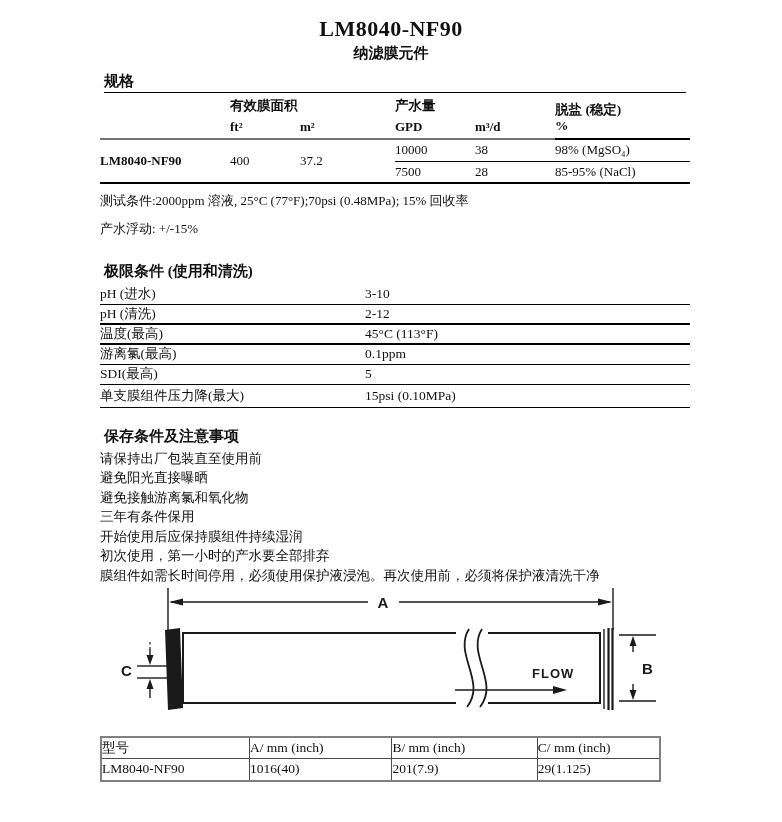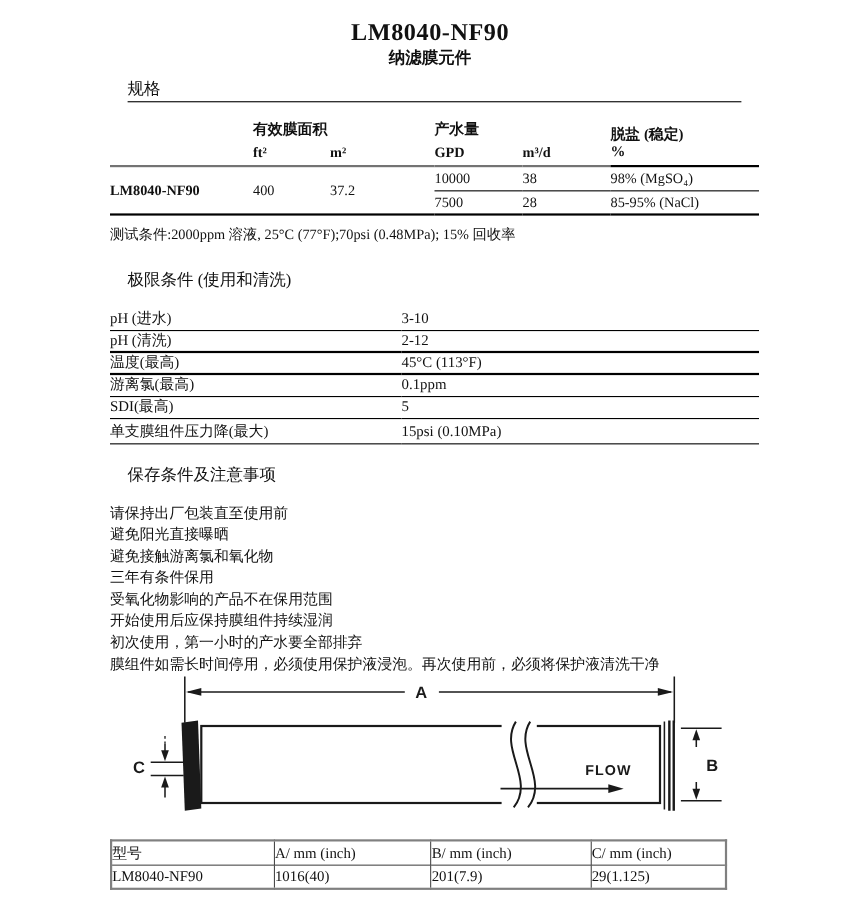--- a/index.html
+++ b/index.html
@@ -7,21 +7,21 @@
   body {
     width:782px; height:822px; background:#ffffff; overflow:hidden;
     font-family:"Liberation Serif","DejaVu Serif",serif; color:#111111;
   }
   .doc-header { padding-top:16px; text-align:center; }
   .doc-title { font-size:22px; font-weight:700; line-height:26px; letter-spacing:.5px; }
   .doc-subtitle { font-size:15px; font-weight:700; line-height:18px; margin-top:2px; }
 
   .content { margin-left:100px; margin-right:92px; }
 
-  .section-heading { font-size:15px; font-weight:400; line-height:17px; margin:16px; }
+  .section-heading { font-size:15px; font-weight:700; line-height:17px; margin:4px; }
   #spec-heading { margin-top:11px; padding-bottom:2px; border-bottom:1px solid #000; }
 
   .spec-table { width:100%; border-collapse:collapse; border-bottom:2px solid #000;
                 table-layout:fixed; font-size:13px; }
   .spec-table td { padding:0; text-align:left; }
   .grp-row td { height:18px; font-weight:700; font-size:13.5px; vertical-align:bottom; }
   .sub-row td { height:24px; font-weight:700; vertical-align:middle; border-bottom:2px solid #737373; }
   .rej-head { font-weight:700; vertical-align:middle !important; line-height:16px;
               border-bottom:2px solid #000; }
   .data-row td { height:22px; vertical-align:middle; }
@@ -99,20 +99,21 @@
         <td class="mid">98% (MgSO₄)</td>
       </tr>
       <tr class="data-row">
         <td>7500</td>
         <td>28</td>
         <td>85-95% (NaCl)</td>
       </tr>
     </tbody>
   </table>
   <div class="note" id="note-test">测试条件:2000ppm 溶液, 25°C (77°F);70psi (0.48MPa); 15% 回收率</div>
+  <div class="note" id="note-flux">产水浮动: +/-15%</div>
 
   <h2 class="section-heading" id="limits-heading">极限条件 (使用和清洗)</h2>
   <table class="limits-table">
     <colgroup>
         <col style="width:265px">
         <col style="width:325px">
       </colgroup>
     <tbody>
       <tr>
         <td>pH (进水)</td>
@@ -140,21 +141,20 @@
       </tr>
     </tbody>
   </table>
 
   <h2 class="section-heading" id="storage-heading">保存条件及注意事项</h2>
   <div class="storage-lines">
     <p>请保持出厂包装直至使用前</p>
     <p>避免阳光直接曝晒</p>
     <p>避免接触游离氯和氧化物</p>
     <p>三年有条件保用</p>
-    <p>受氧化物影响的产品不在保用范围</p>
     <p>开始使用后应保持膜组件持续湿润</p>
     <p>初次使用，第一小时的产水要全部排弃</p>
     <p>膜组件如需长时间停用，必须使用保护液浸泡。再次使用前，必须将保护液清洗干净</p>
   </div>
 
   <svg class="diagram" width="565" height="135" viewBox="0 0 565 135">
     <g stroke="#1a1a1a">
       <line x1="63" y1="2" x2="63" y2="44" stroke-width="1.4"></line>
       <line x1="508" y1="2" x2="508" y2="44" stroke-width="1.4"></line>
       <line x1="66" y1="16" x2="263" y2="16" stroke-width="1.4"></line>

